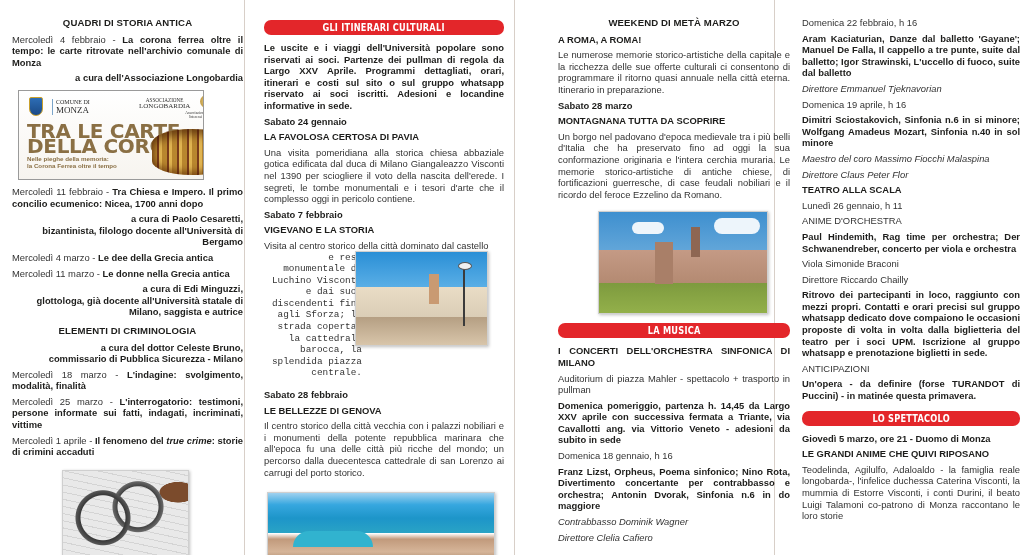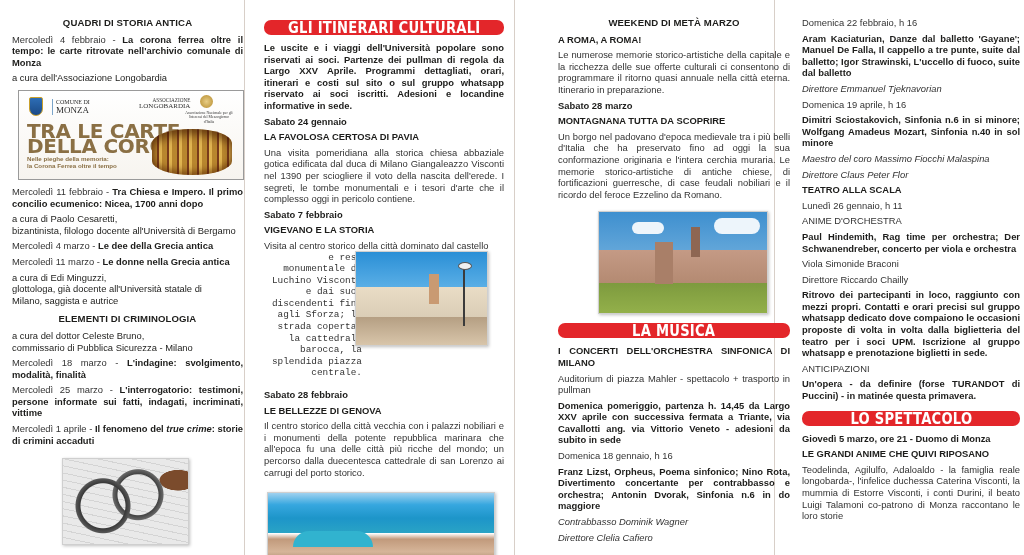--- a/index.html
+++ b/index.html
@@ -8,35 +8,35 @@
   .col { position: absolute; top: 0; height: 555px; }
   .c1 { left: 8px; width: 244px; padding: 17px 9px 0 4px; }
   .c2 { left: 262px; width: 250px; padding: 20px 8px 0 2px; }
   .c3 { left: 556px; width: 242px; padding: 17px 8px 0 2px; }
   .c4 { left: 802px; width: 234px; padding: 17px 16px 0 0; }
   .vline { position: absolute; top: 0; width: 1px; height: 555px; background: #d8cfc8; }
   .vl1 { left: 244px; }
   .vl2 { left: 514px; }
   .vl3 { left: 774px; }
   p { margin-bottom: 4px; }
-  .center { text-align: left; }
+  .center { text-align: right; font-weight: bold; }
   .justify { text-align: justify; }
   .b { font-weight: bold; }
   .i { font-style: italic; }
   .lite { color: #333; }
   .section-title { font-weight: bold; text-align: center; margin-bottom: 5px; font-size: 9.6px; letter-spacing: 0.1px; }
-  .banner { background: #e3262a; color: #fff; font-weight: bold; text-align: center; border-radius: 7px; font-size: 16px; line-height: 15px; height: 15px; margin: 0 0 7px 0; letter-spacing: 0.3px; font-family: "DejaVu Sans", sans-serif; transform-origin: center; }
+  .banner { background: #e3262a; color: #fff; font-weight: bold; text-align: center; border-radius: 7px; font-size: 10px; line-height: 15px; height: 15px; margin: 0 0 7px 0; letter-spacing: 0.3px; font-family: "DejaVu Sans", sans-serif; transform-origin: center; }
   .banner span { display: inline-block; transform: scaleX(0.82); }
   .img { border: 1px solid #cfcfcf; overflow: hidden; position: relative; box-shadow: 1px 1px 3px rgba(0,0,0,0.25); }
   
-  .corona { width: 226px; height: 90px; margin: 6px auto 6px 6px; border: 1px solid #9a9a9a; background: linear-gradient(#ffffff,#f7f4ef); position: relative; box-shadow:none;padding-left:25px; }
+  .corona { width: 186px; height: 90px; margin: 6px auto 6px 6px; border: 1px solid #9a9a9a; background: linear-gradient(#ffffff,#f7f4ef); position: relative; box-shadow:none;padding-left:25px; }
   .corona .logo-monza { position: absolute; left: 10px; top: 6px; width: 14px; height: 19px; background: linear-gradient(#2d6db5,#1b4a86); border-radius: 2px 2px 7px 7px; border: 1px solid #c9a02c; }
   .corona .logo-monza-text { position: absolute; left: 33px; top: 8px; font-family: "Liberation Serif", serif; font-size: 6px; line-height: 7px; color: #2c2c2c; border-left: 1px solid #7aa4c9; padding-left: 3px; }
   .corona .logo-monza-text b { font-size: 9px; font-weight: normal; display: block; line-height: 9px; }
-  .corona .longo { position: absolute; left: 120px; top: 6px; font-family: "Liberation Serif", serif; font-size: 5.2px; color: #333; text-align: right; line-height: 6px; }
+  .corona .longo { position: absolute; left: 120px; top: 6px; font-family: "Liberation Serif", serif; font-size: 5.2px; color: #333; text-align: center; line-height: 6px; }
   .corona .medal { position: absolute; left: 181px; top: 4px; width: 13px; height: 13px; border-radius: 50%; background: radial-gradient(#e8cd85,#b48a2c); }
   .corona .assoc { position: absolute; left: 166px; top: 20px; font-family: "Liberation Serif", serif; font-size: 3.8px; line-height: 4.4px; text-align: center; width: 48px; color: #333; }
   .corona .t1 { position: absolute; left: 8px; top: 33px; color: #8a6f44; font-weight: bold; font-size: 20px; line-height: 15px; font-family: "DejaVu Sans", sans-serif; letter-spacing: -0.3px; }
   .corona .t3 { position: absolute; left: 8px; top: 64px; color: #8a6f44; font-weight: bold; font-size: 6.2px; line-height: 7.5px; }
   .corona .crown { position: absolute; left: 133px; top: 38px; width: 80px; height: 46px; border-radius: 40px / 14px; background: repeating-linear-gradient(90deg,#b8862e 0 5px,#7a3b1a 5px 7px,#e0b451 7px 10px); box-shadow: inset 0 6px 8px rgba(60,20,0,0.6), inset 0 -4px 6px rgba(80,30,0,0.5); }
   
   .cuffs { width: 127px; height: 87px; margin: 12px auto 0 50px; background:
       radial-gradient(circle at 32% 55%, transparent 22px, #3a3a3a 23px, #555 27px, transparent 28px),
       radial-gradient(circle at 60% 42%, transparent 20px, #444 21px, #666 25px, transparent 26px),
       radial-gradient(ellipse at 92% 25%, #7b4b2c 0 18px, transparent 19px),

